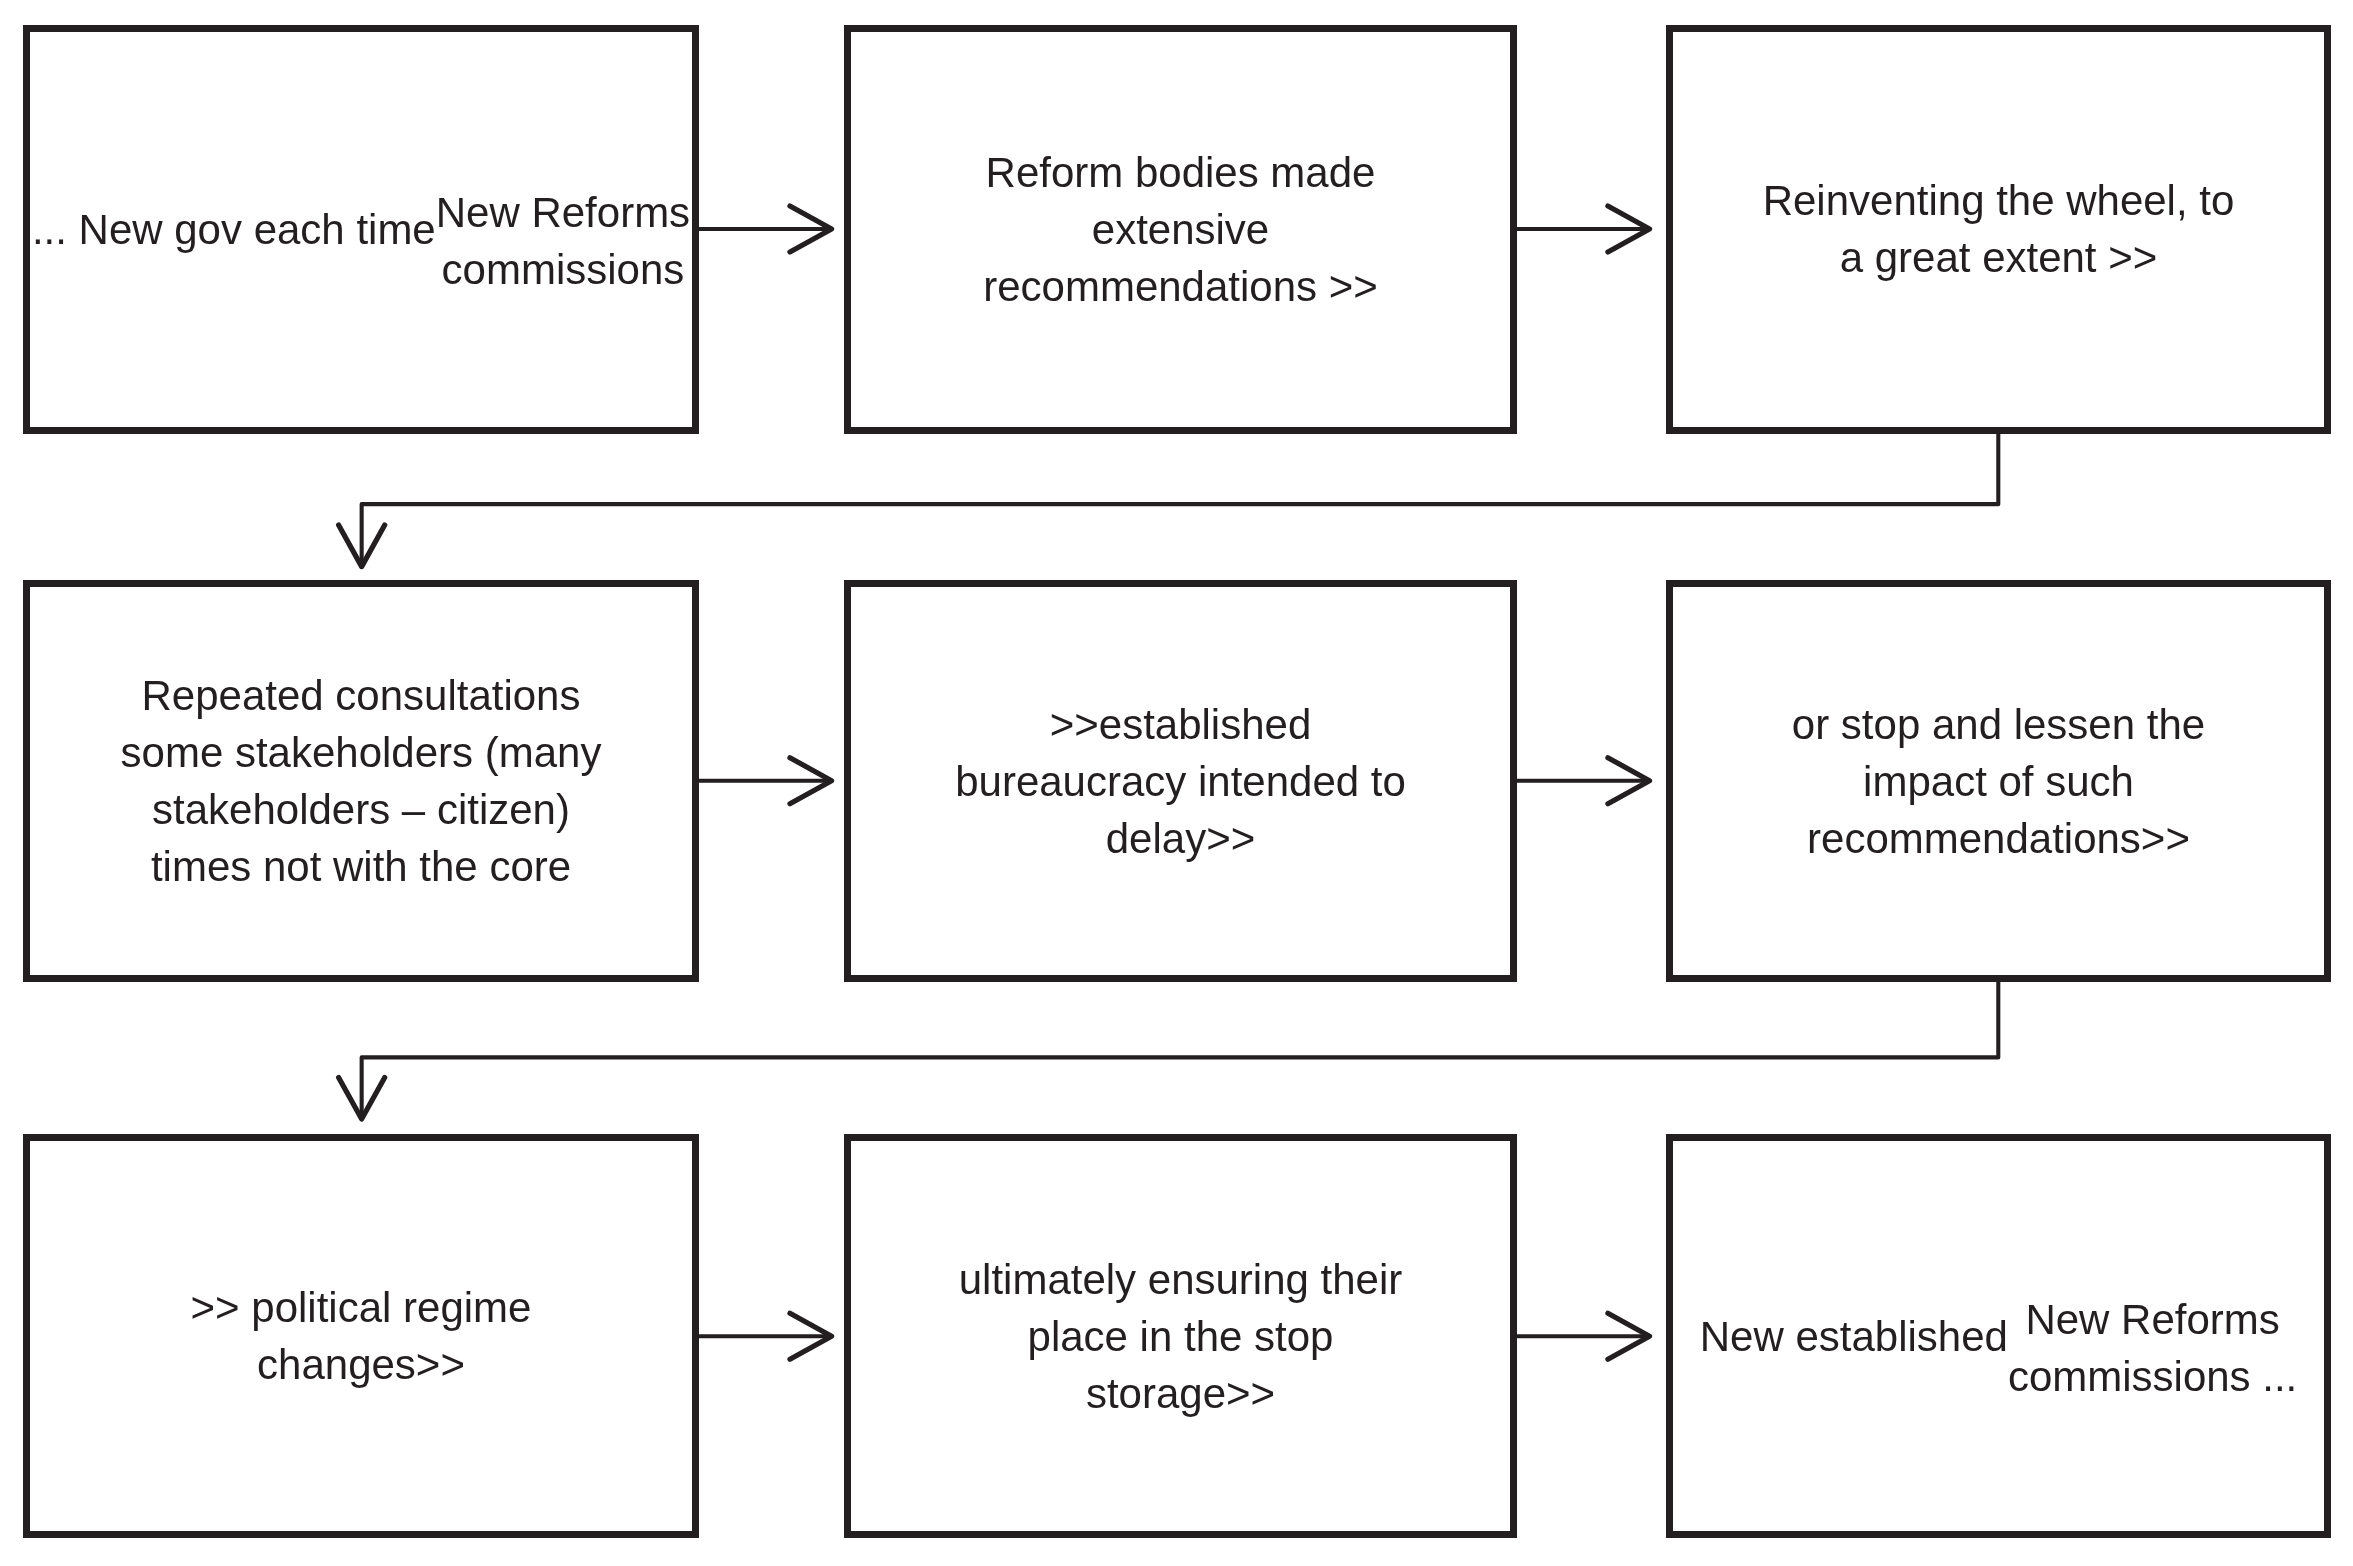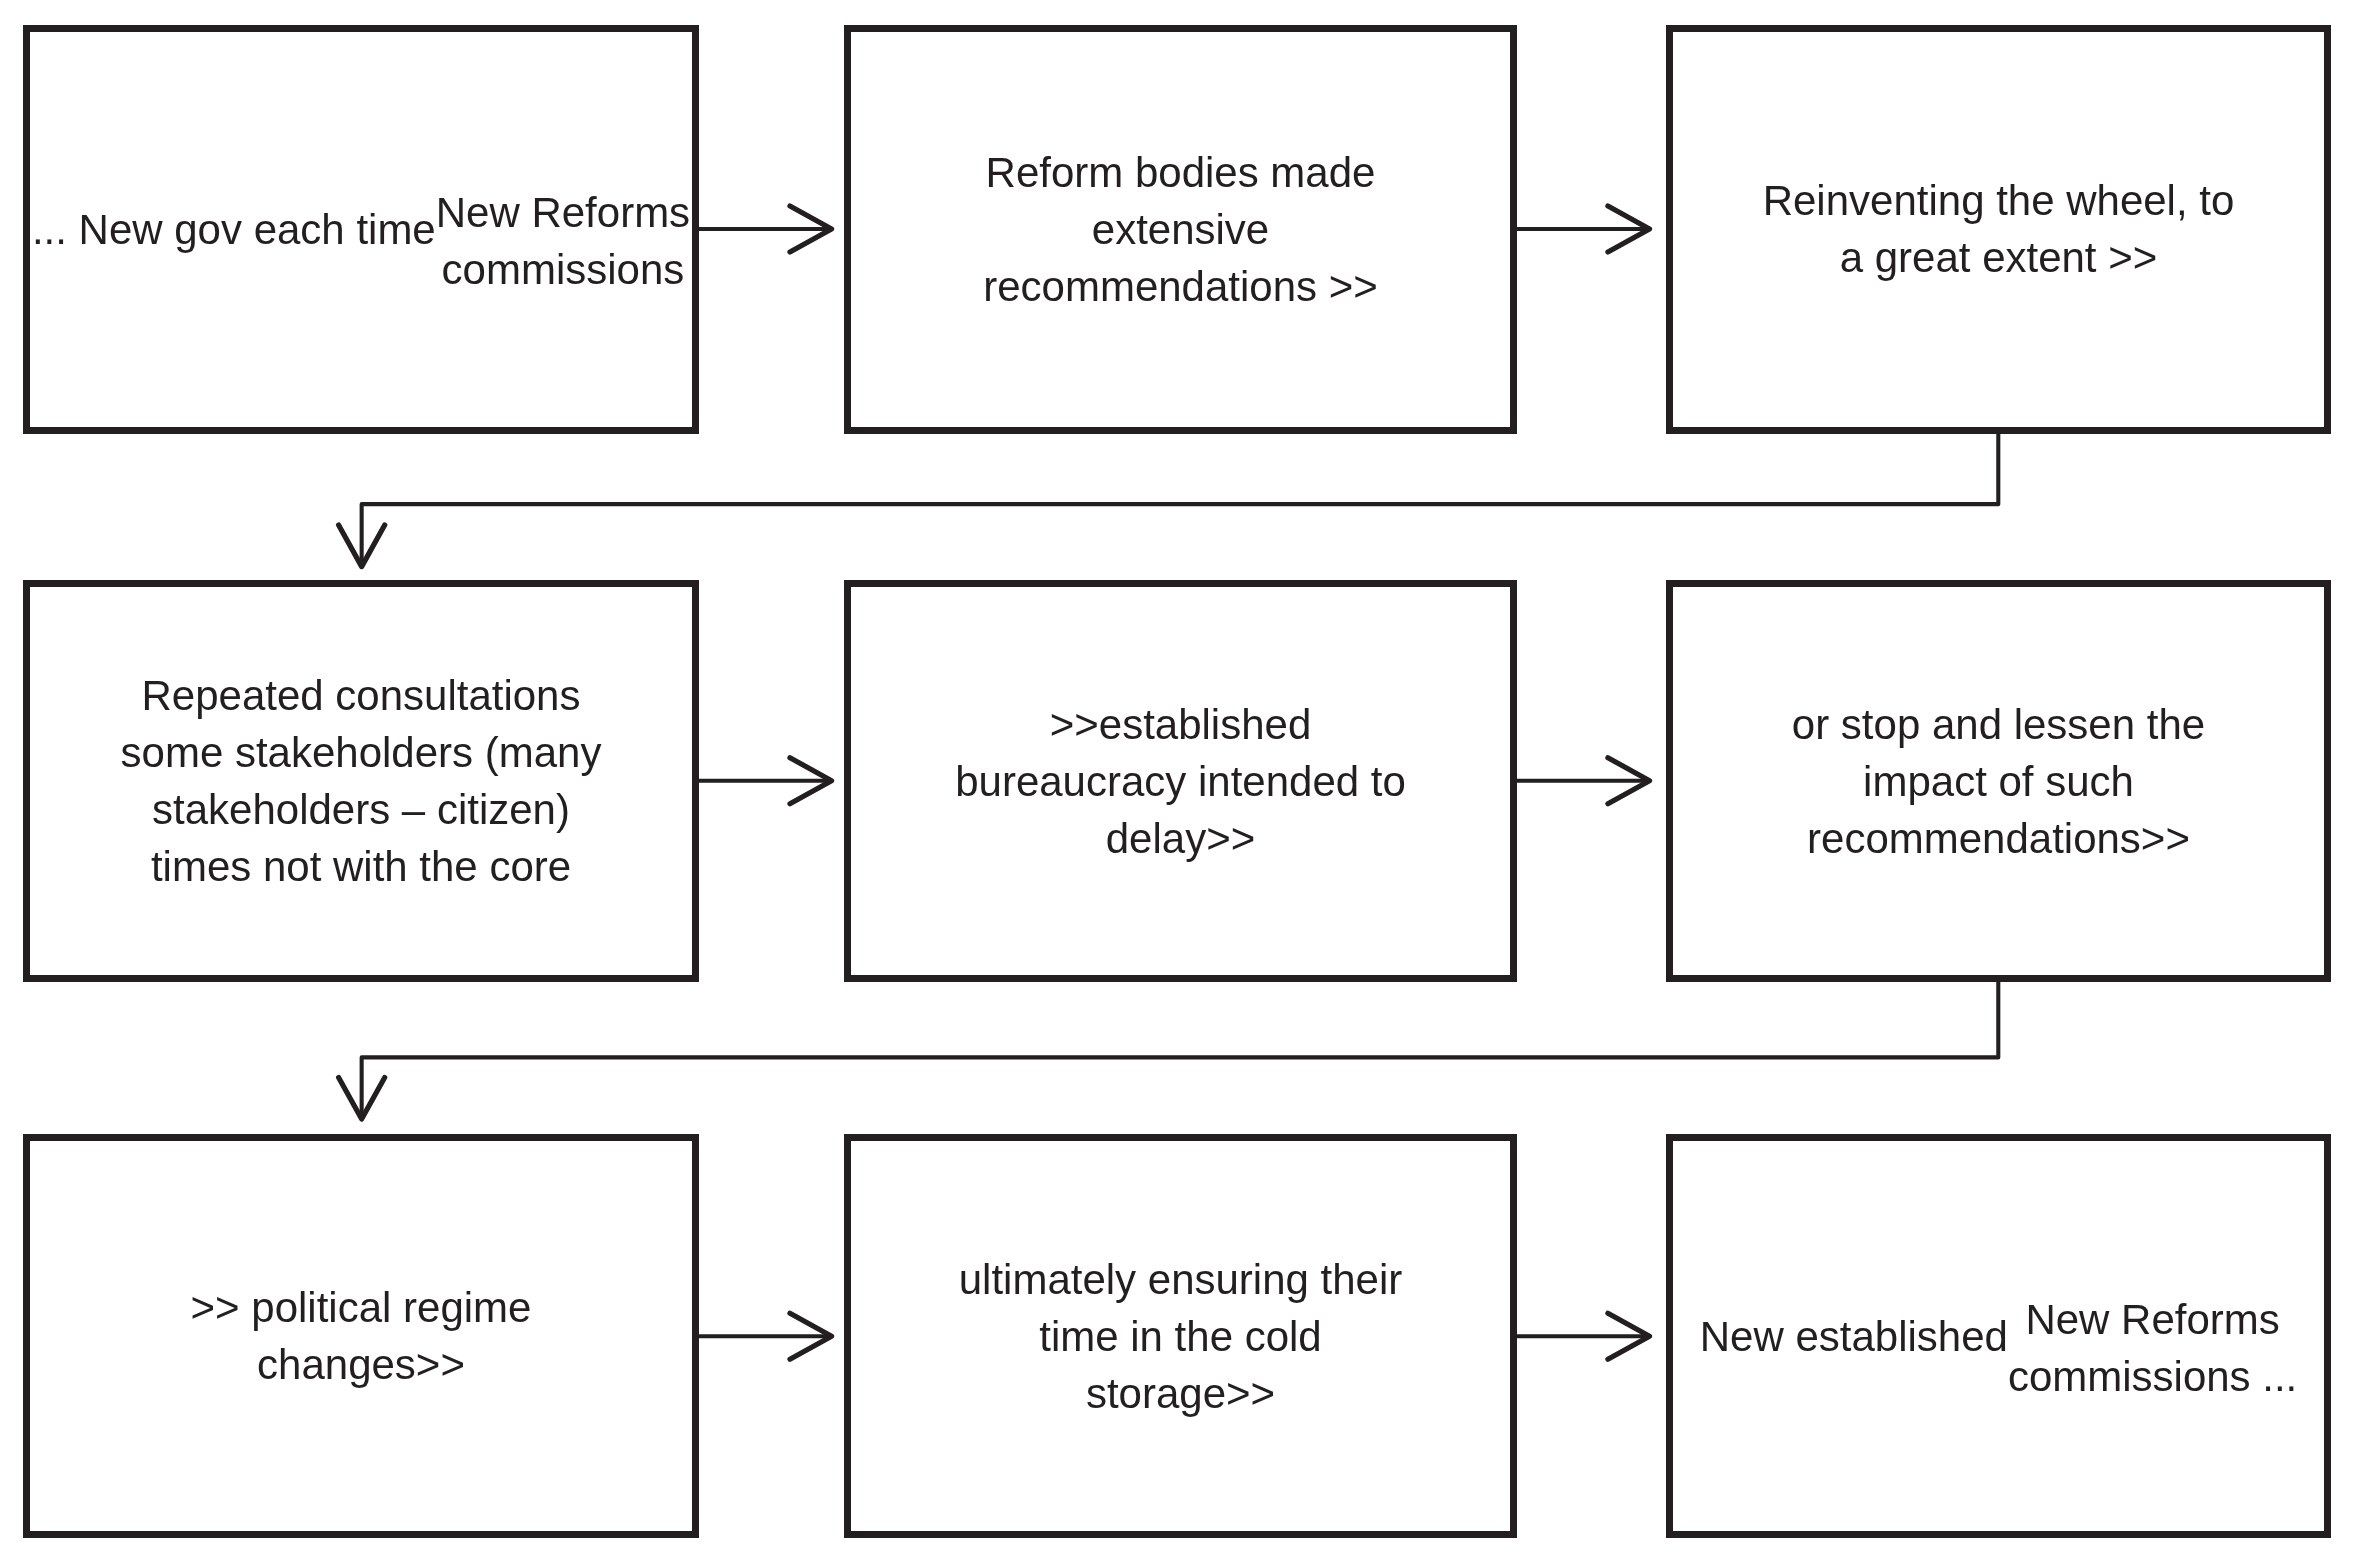--- a/index.html
+++ b/index.html
@@ -117,21 +117,21 @@
   <div class="box row-3 col-1">
     <div class="para">
       <div class="line">&gt;&gt; political regime</div>
       <div class="line">changes&gt;&gt;</div>
     </div>
   </div>
 
   <div class="box row-3 col-2">
     <div class="para">
       <div class="line">ultimately ensuring their</div>
-      <div class="line">time in the cold</div>
+      <div class="line">place in the stop</div>
       <div class="line">storage&gt;&gt;</div>
     </div>
   </div>
 
   <div class="box row-3 col-3">
     <div class="para">
       <div class="line">New established</div>
     </div>
     <div class="para">
       <div class="line">New Reforms</div>

